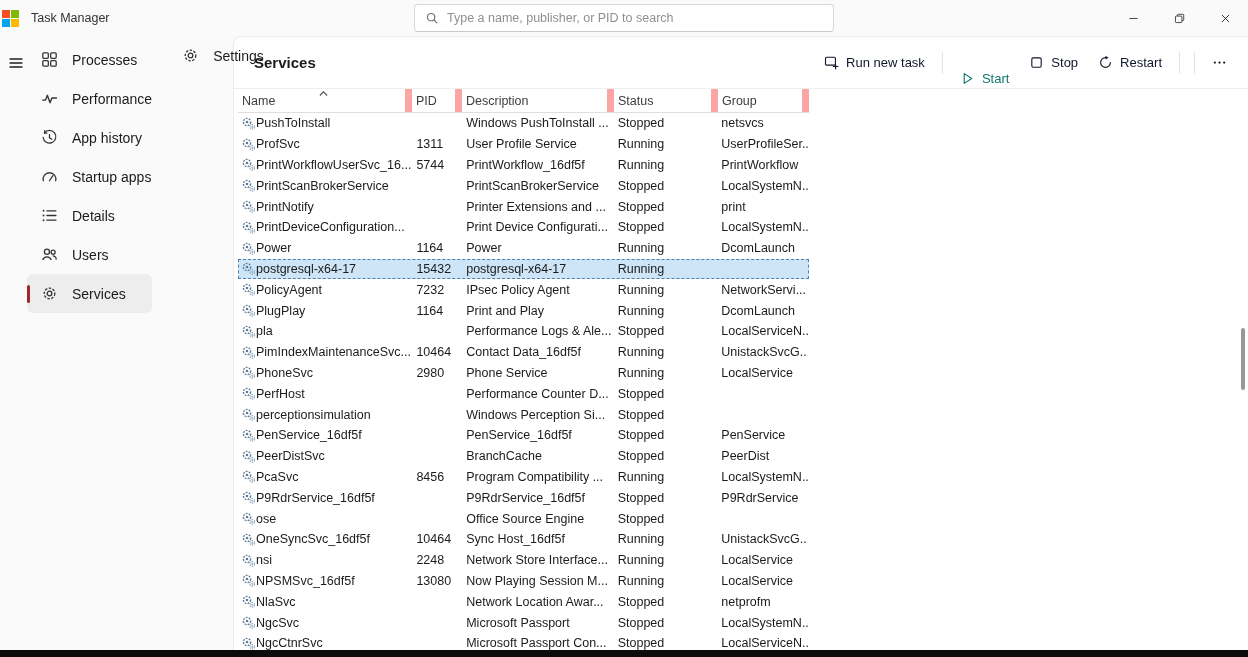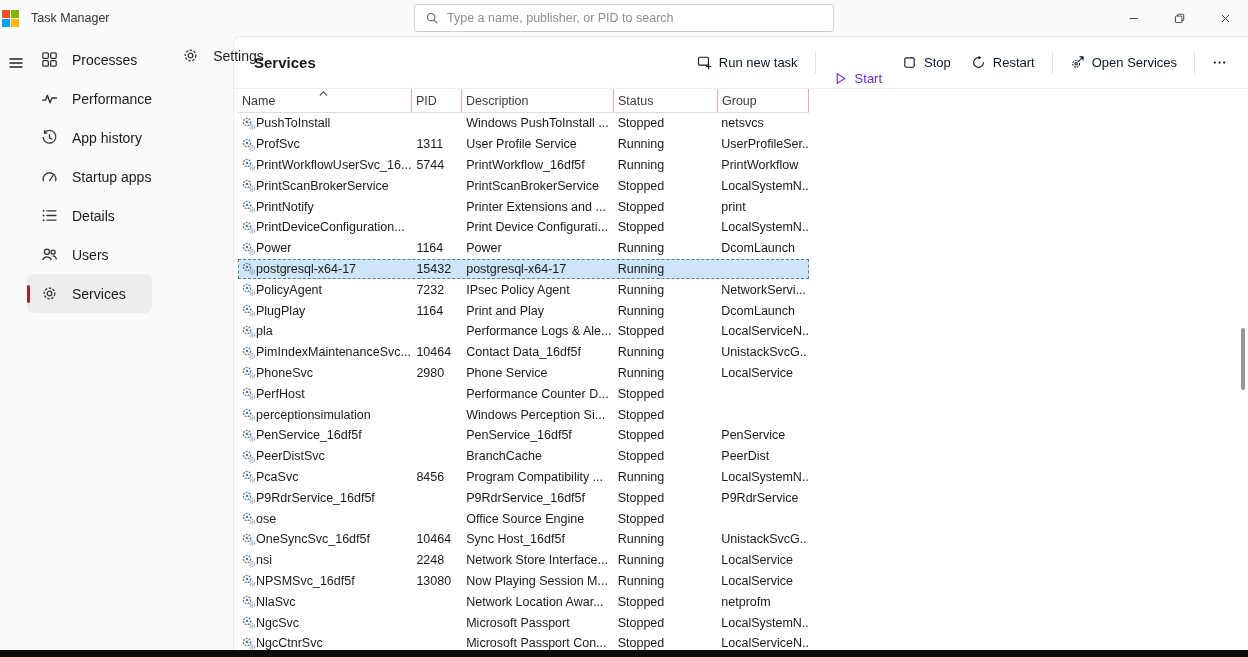--- a/index.html
+++ b/index.html
@@ -45,27 +45,27 @@
   .nav-label { white-space: nowrap; }
 
   
   .content { flex: 1; display: flex; flex-direction: column; background: #fff; border: 1px solid #ececec; border-right: none; border-bottom: none; border-top-left-radius: 8px; overflow: hidden; }
   .content-header { height: 52px; flex: none; display: flex; align-items: center; justify-content: space-between; padding: 0 12px 0 20px; border-bottom: 1px solid #eeeeee; }
   .page-title { font-size: 15px; font-weight: 700; color: #1a1a1a; }
   .toolbar { display: flex; align-items: center; gap: 2px; }
   .tool-btn { display: flex; align-items: center; gap: 7px; padding: 6px 9px; border: none; background: none; border-radius: 4px; font-size: 13px; color: #0f172a; font-family: inherit; white-space: nowrap; }
   .tool-btn .t-icon { width: 15px; height: 15px; display: inline-flex; }
   .tool-btn .t-icon svg { width: 100%; height: 100%; }
-  .tool-btn.disabled { color: #6d28d9; margin-top: 31px; }
+  .tool-btn.disabled { color: #0f766e; margin-top: 31px; }
   .tb-divider { width: 1px; height: 22px; background: #e4e4e4; margin: 0 6px; }
 
   
   .table { flex: 1; margin-left: 4px; overflow: hidden; position: relative; }
   .thead { display: flex; height: 24px; align-items: flex-end; border-bottom: 1px solid #dedede; position: relative; font-size: 12.5px; color: #3d3d3d; width: 571px; }
-  .th { height: 100%; display: flex; align-items: flex-end; padding: 0 0 4px 4px; border-right: 1px solid #fca5a5; overflow: hidden; white-space: nowrap; }
+  .th { height: 100%; display: flex; align-items: flex-end; padding: 0 0 4px 4px; border-right: 7px solid #fca5a5; overflow: hidden; white-space: nowrap; }
   .sort-caret { position: absolute; left: 80px; top: 1px; width: 11px; height: 7px; color: #555; }
   .c-name   { width: 174px; }
   .c-pid    { width: 50px; }
   .c-desc   { width: 152px; }
   .c-status { width: 104px; }
   .c-group  { width: 91px; }
   .tbody { font-size: 12.5px; }
   .row { display: flex; height: 20.8px; align-items: center; border: 1px dashed transparent; width: 571px; }
   .row.selected { background: var(--selected-row-bg, #cde5f7); border-color: var(--selected-row-border, #4d80ad); }
   .row .cell { padding-left: 4px; white-space: nowrap; overflow: hidden; }
@@ -288,32 +288,20 @@
                     <path d="M13.2 8 A5.2 5.2 0 1 1 8 2.8"></path>
                     <path d="M8 0.8 L8 4.8 L11.2 2.8 Z" fill="currentColor" stroke="none"></path>
                   </g>
                 </svg>
             </span>
             <span>Restart</span>
           </button>
 
           <span class="tb-divider"></span>
 
-          <button class="tool-btn">
-            <span class="t-icon">
-              <svg viewBox="0 0 16 16">
-                  <g fill="none" stroke="currentColor" stroke-width="1.1">
-                    <circle cx="6.6" cy="9.4" r="3.6" stroke-dasharray="1.8 1.2"></circle>
-                    <circle cx="6.6" cy="9.4" r="1.3"></circle>
-                    <path d="M9.4 6.6 L14 2 M10.6 2 H14 V5.4" stroke-linecap="round" stroke-linejoin="round"></path>
-                  </g>
-                </svg>
-            </span>
-            <span>Open Services</span>
-          </button>
 
           <span class="tb-divider"></span>
 
           <button class="tool-btn">
             <span class="t-icon">
               <svg viewBox="0 0 16 16">
                   <g fill="currentColor">
                     <circle cx="3" cy="8" r="1.2"></circle>
                     <circle cx="8" cy="8" r="1.2"></circle>
                     <circle cx="13" cy="8" r="1.2"></circle>

